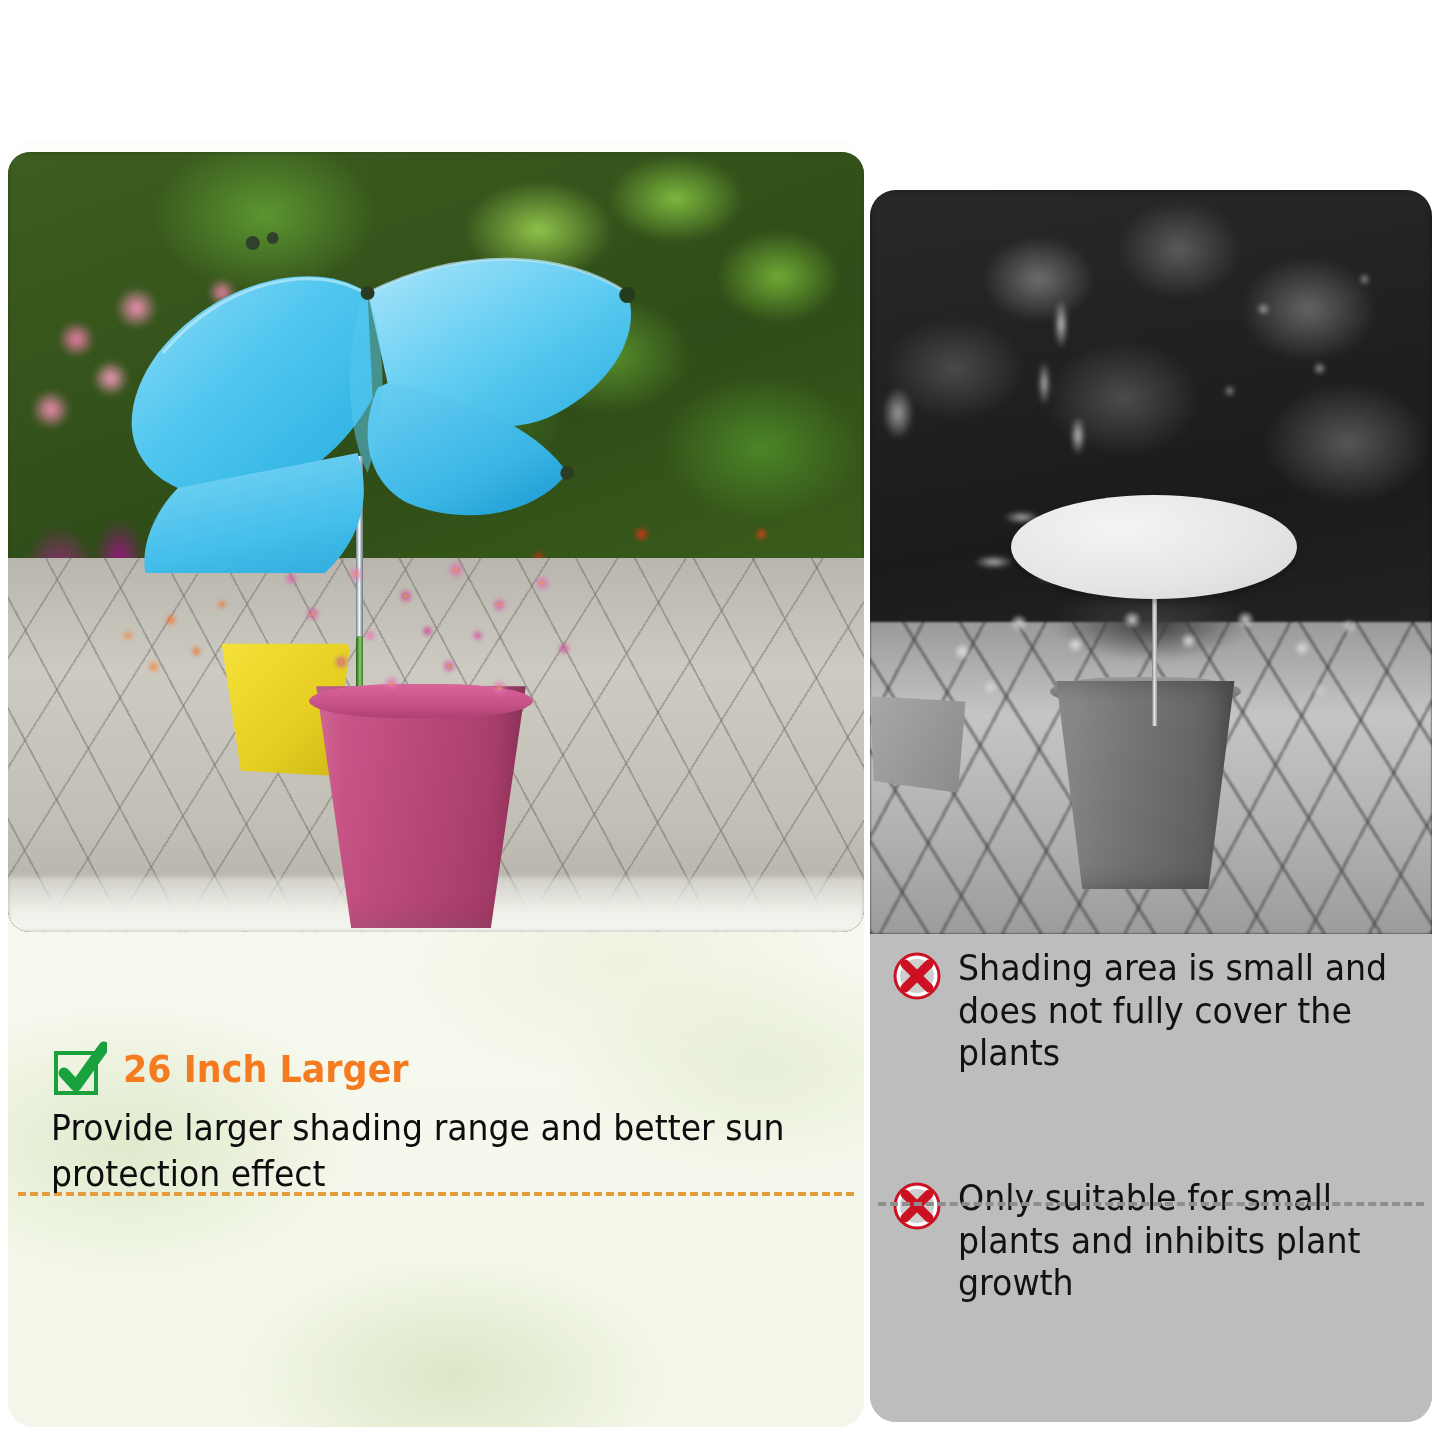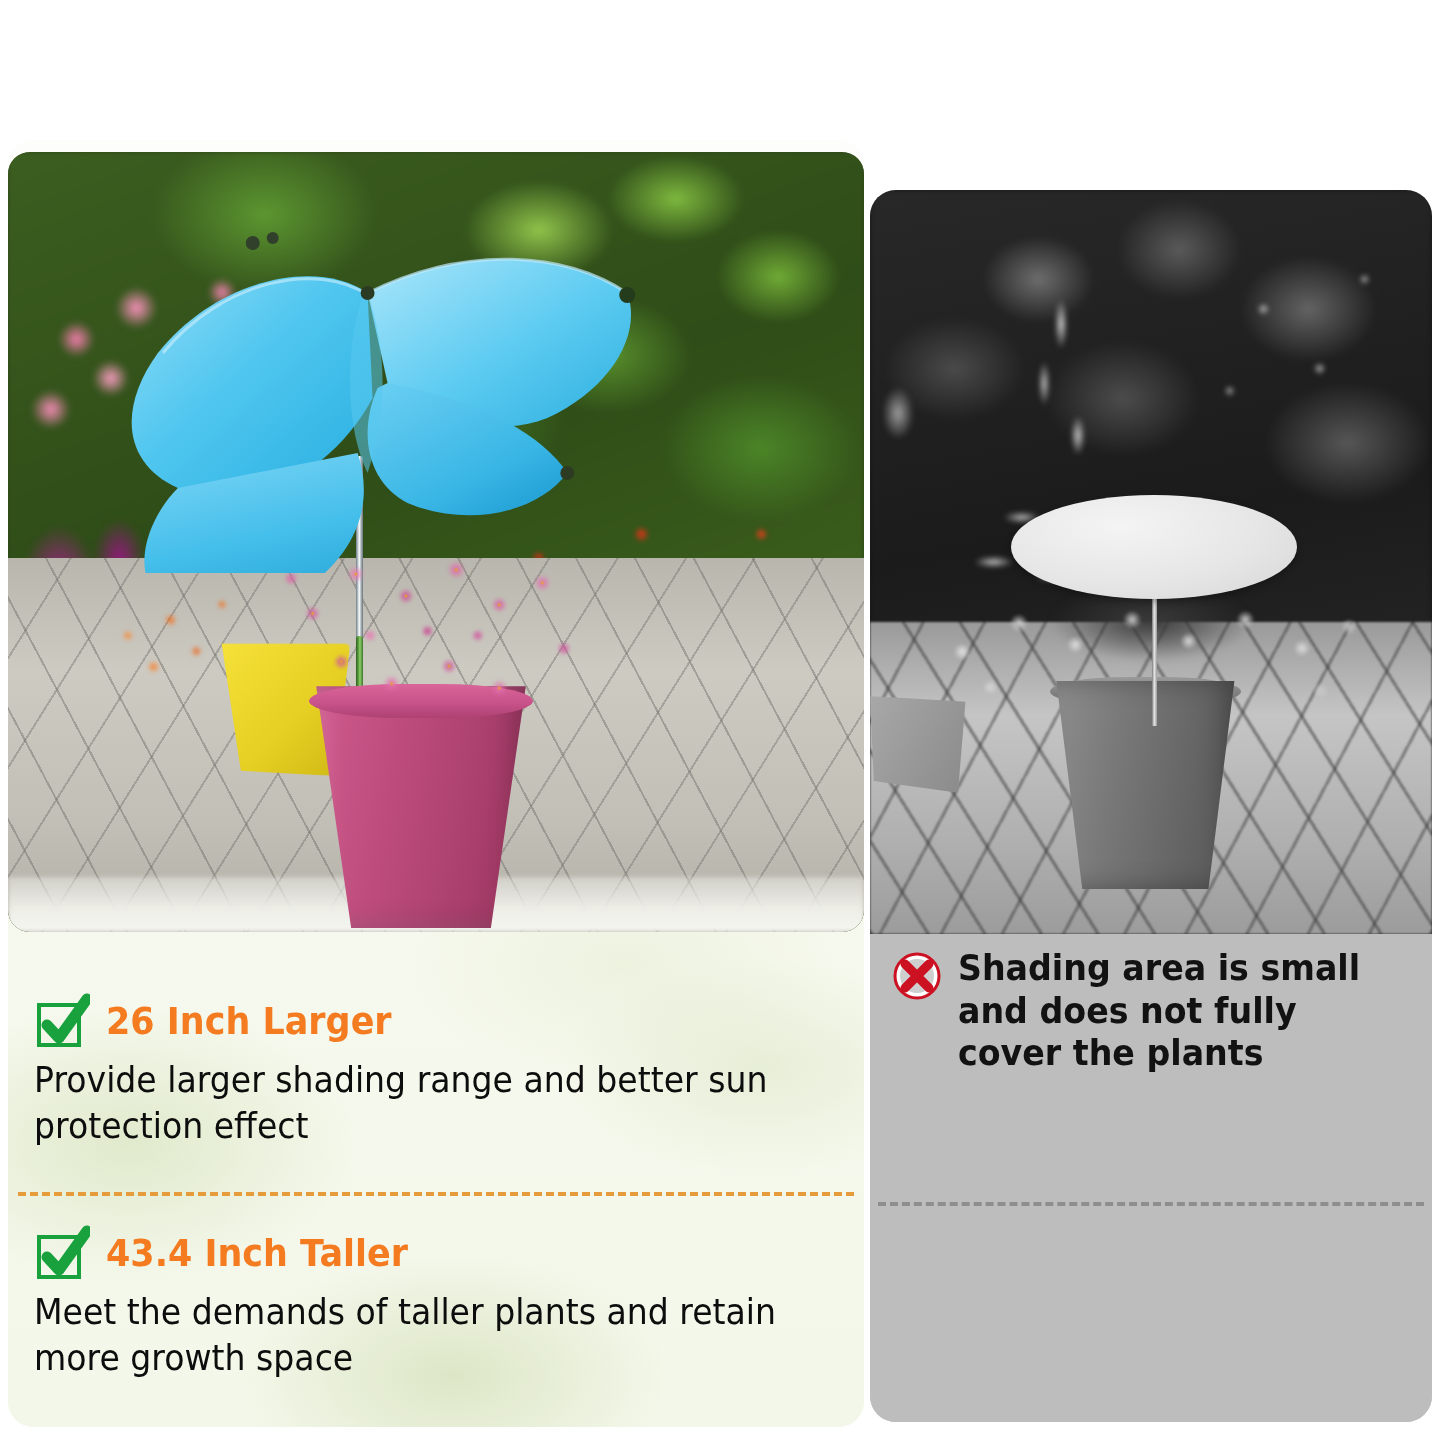--- a/index.html
+++ b/index.html
@@ -232,21 +232,22 @@
   
   #lp-bottomstrip {
     top: 93%; height: 7%;
     background: linear-gradient(180deg, rgba(245,245,240,0.4) 0%, #efefe9 60%, #f6f6f1 100%);
     filter: blur(2px);
   }
 
   
   .feature {
     position: absolute;
-    left: 26px;
+    left: 43px;
+    margin-top: 48px;
   }
   .feature-head {
     display: flex;
     align-items: center;
     gap: 16px;
     margin-bottom: 8px;
   }
   .check-icon { flex: 0 0 auto; }
   .feature-title {
     font-family: "DejaVu Sans", sans-serif;
@@ -393,21 +394,21 @@
     background: #bdbdbd;
   }
   .con {
     position: absolute;
     left: 22px;
     display: flex;
     align-items: flex-start;
     gap: 16px;
     width: 520px;
   }
-  #con-1 { top: 13px; font-weight: bold; }
+  #con-1 { top: 13px; }
   #con-2 { top: 243px; }
   .con-text {
     font-family: "DejaVu Sans", sans-serif;
     font-size: 35px;
     line-height: 1.22;
     color: #121212;
     transform: scaleX(0.95);
     transform-origin: left top;
     max-width: 500px;
   }
@@ -498,30 +499,20 @@
       <div class="feature-head">
         <svg class="check-icon" width="56" height="56" viewBox="0 0 56 56">
           <rect x="5" y="12" width="40" height="40" fill="none" stroke="#19a13e" stroke-width="4"></rect>
           <path d="M13,32 L25,45 L53,6" fill="none" stroke="#19a13e" stroke-width="11" stroke-linecap="round" stroke-linejoin="round"></path>
         </svg>
         <div class="feature-title">26 Inch Larger</div>
       </div>
       <div class="feature-body">Provide larger shading range and better sun protection effect</div>
     </div>
 
-    <div class="feature" id="feature-2">
-      <div class="feature-head">
-        <svg class="check-icon" width="56" height="56" viewBox="0 0 56 56">
-          <rect x="5" y="12" width="40" height="40" fill="none" stroke="#19a13e" stroke-width="4"></rect>
-          <path d="M13,32 L25,45 L53,6" fill="none" stroke="#19a13e" stroke-width="11" stroke-linecap="round" stroke-linejoin="round"></path>
-        </svg>
-        <div class="feature-title">43.4 Inch Taller</div>
-      </div>
-      <div class="feature-body">Meet the demands of taller plants and retain more growth space</div>
-    </div>
   </div>
 
   <div id="right-column">
 
     <div id="right-photo">
       <div class="rp-layer" id="rp-foliage"></div>
       <div class="rp-layer" id="rp-leaves"></div>
       <div class="rp-layer" id="rp-paving"></div>
       <div class="rp-layer" id="rp-leftpot"></div>
       <div class="rp-layer" id="rp-darkfoliage"></div>
@@ -536,18 +527,26 @@
 
       <div class="con" id="con-1">
         <svg class="x-icon" width="50" height="50" viewBox="0 0 50 50">
           <circle cx="25" cy="25" r="22" fill="#ffffff" stroke="#cc1122" stroke-width="3"></circle>
           <circle cx="25" cy="25" r="17" fill="#cfcfcf"></circle>
           <path d="M13,13 L37,37 M37,13 L13,37" stroke="#cc1122" stroke-width="9" stroke-linecap="round"></path>
         </svg>
         <div class="con-text">Shading area is small and does not fully cover the plants</div>
       </div>
 
+      <div class="con" id="con-2">
+        <svg class="x-icon" width="50" height="50" viewBox="0 0 50 50">
+          <circle cx="25" cy="25" r="22" fill="#ffffff" stroke="#cc1122" stroke-width="3"></circle>
+          <circle cx="25" cy="25" r="17" fill="#cfcfcf"></circle>
+          <path d="M13,13 L37,37 M37,13 L13,37" stroke="#cc1122" stroke-width="9" stroke-linecap="round"></path>
+        </svg>
+        <div class="con-text">Only suitable for small plants and inhibits plant growth</div>
+      </div>
     </div>
 
     <div id="right-divider"></div>
   </div>
 
 </div>
 
 </body></html>

